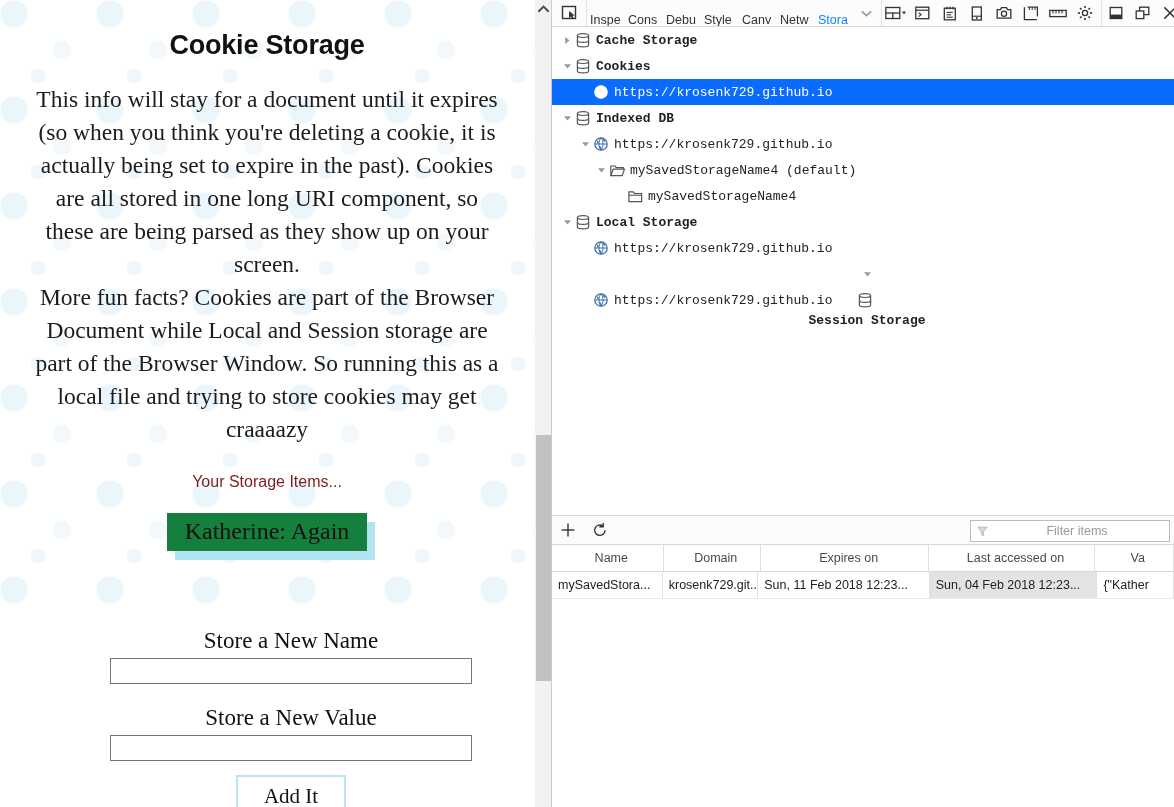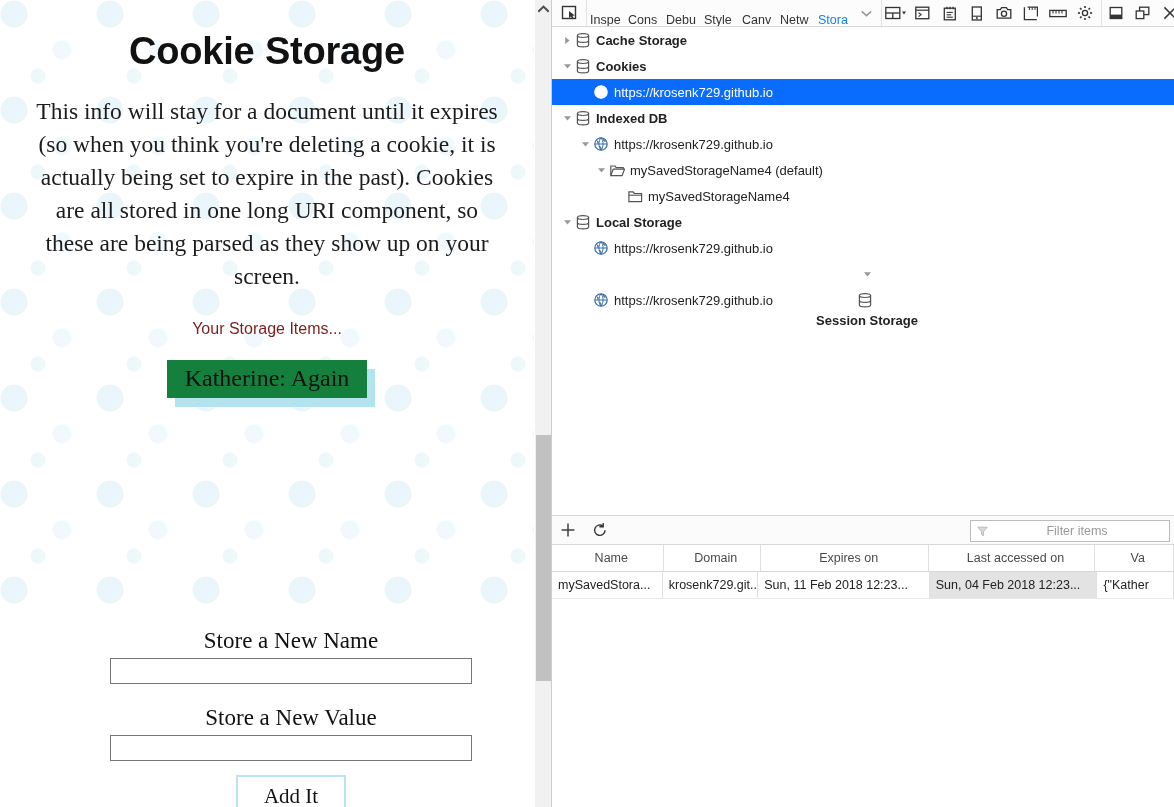--- a/index.html
+++ b/index.html
@@ -27,21 +27,21 @@
       radial-gradient(circle at 38px 76px, #eef7fc 7px, rgba(255,255,255,0) 8px);
     background-size: 96px 96px, 96px 96px, 96px 96px;
     background-position: 0 0, 0 0, 0 0;
   }
   #page-content { position: absolute; left: 0; top: 0; width: 534px; }
 
   .pg-title {
     text-align: center;
     font-family: "Liberation Sans", sans-serif;
     font-weight: bold;
-    font-size: 38px;
+    font-size: 27px;
     color: #111111;
     margin: 0;
     padding-top: 30px;
     letter-spacing: -0.2px;
   }
   .pg-body {
     font-family: "Liberation Serif", serif;
     font-size: 23.5px;
     line-height: 33px;
     color: #1c1c1c;
@@ -181,20 +181,21 @@
   }
   .dt-ic.sep-left { border-left: 1px solid #e2e2e2; margin-left: 3px; }
 
   
   #dt-tree {
     position: absolute; left:0; top: 27px; right: 0;
     height: 488px;
     background: #ffffff;
     overflow: hidden;
     font-size: 13px;
+    font-family: Liberation Mono, monospace;
   }
   .tree-row {
     height: 26px;
     display: flex;
     align-items: center;
     white-space: nowrap;
     color: #222222;
   }
   .tree-row.selected { background: #0a6cff; color: #ffffff; }
   .tw {
@@ -262,20 +263,21 @@
 </head>
 <body>
 
 <div id="root">
 
   <div id="page">
     <div id="dotted"></div>
     <div id="page-content">
       <h1 class="pg-title">Cookie Storage</h1>
       <p class="pg-body">This info will stay for a document until it expires (so when you think you're deleting a cookie, it is actually being set to expire in the past). Cookies are all stored in one long URI component, so these are being parsed as they show up on your screen.</p>
+      <p class="pg-body" style="padding-top:0;">More fun facts? Cookies are part of the Browser Document while Local and Session storage are part of the Browser Window. So running this as a local file and trying to store cookies may get craaaazy</p>
       <p class="pg-sub">Your Storage Items...</p>
       <div class="items-wrap">
         <div class="storage-item">Katherine: Again</div>
       </div>
     </div>
 
     <div id="form-area">
       <p class="form-label">Store a New Name</p>
       <input class="form-input" type="text" placeholder="" style="">
       <p class="form-label">Store a New Value</p>

